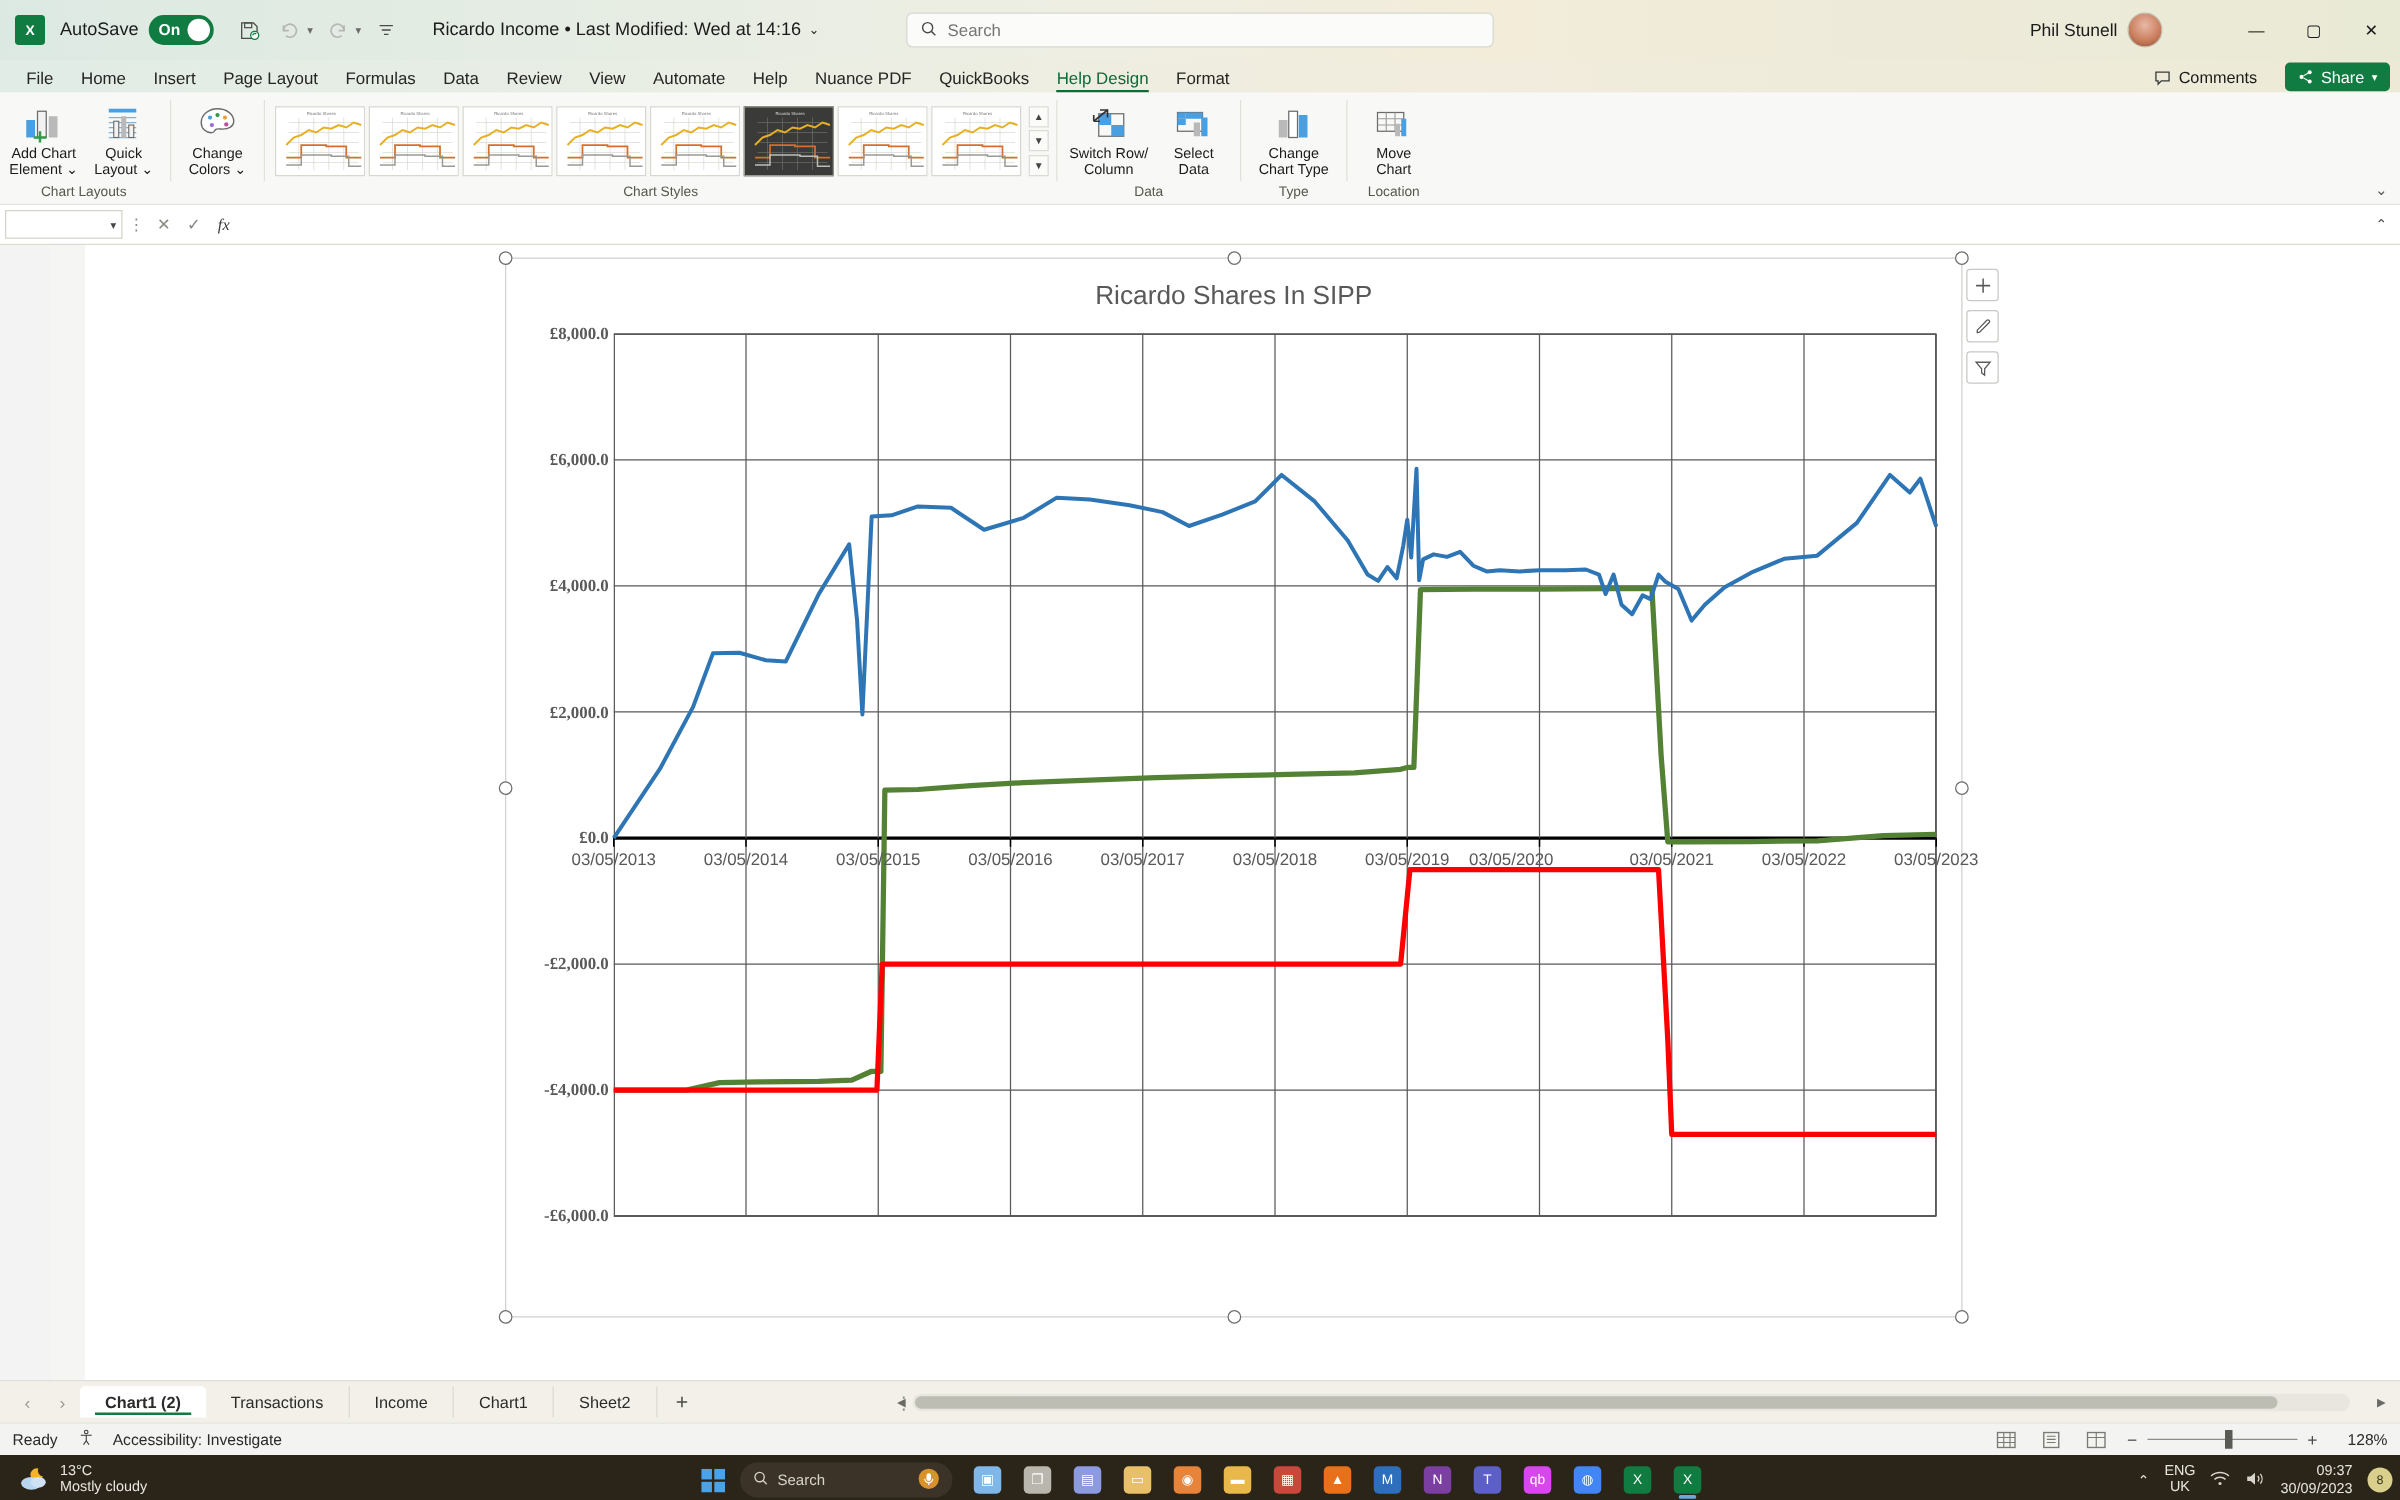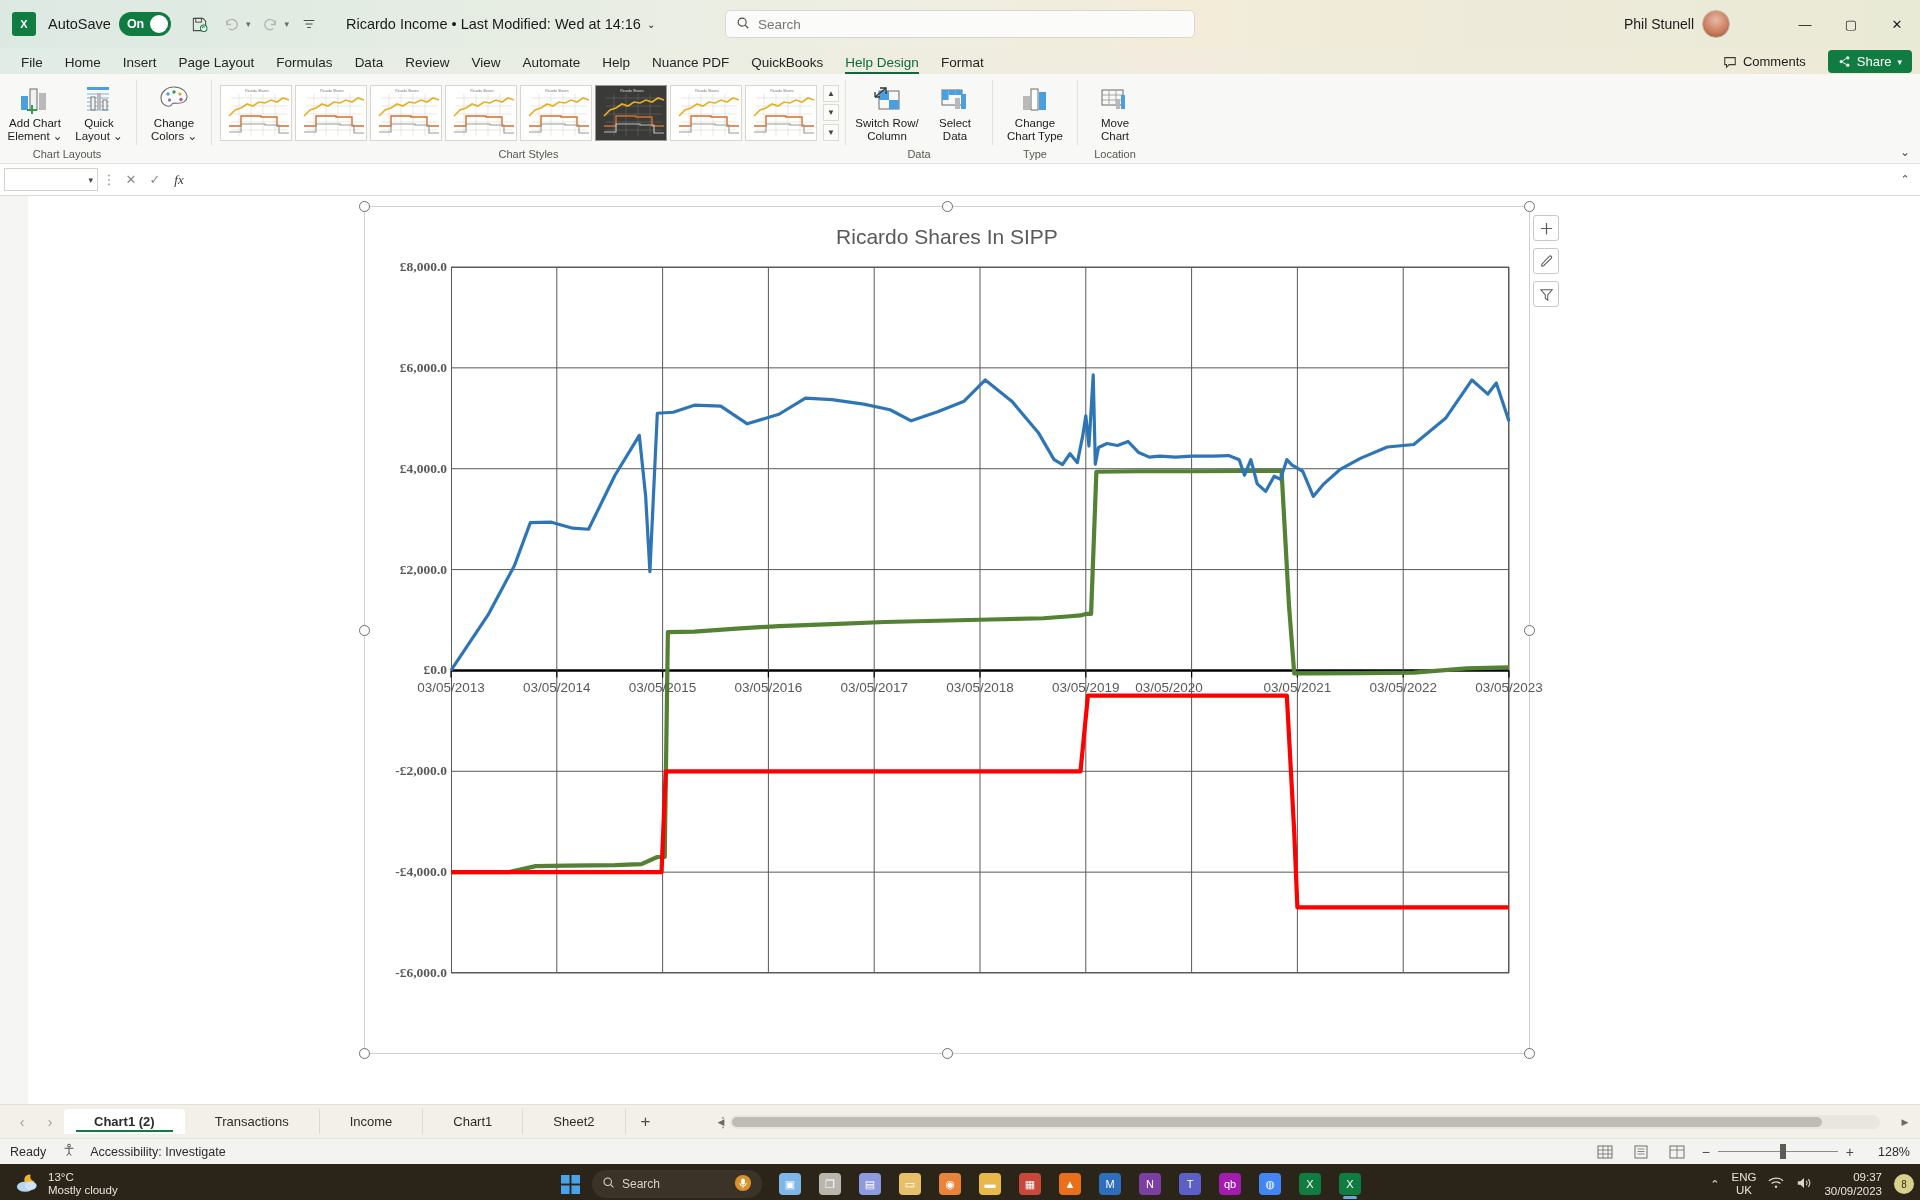--- a/index.html
+++ b/index.html
@@ -132,21 +132,21 @@
   }
   .fb-sep { width: 18px; text-align: center; color: #8b8b85; font-size: 13px; cursor: pointer;}
   .fb-ic { width: 22px; text-align: center; font-size: 13px; color: #8b8b85; cursor: pointer; }
   .fb-ic.fx { font-style: italic; font-family: "Liberation Serif", serif; color:#3a3a38; }
   .fb-input { flex: 1; height: 23px; border: 0; outline: 0; font-size: 13px; padding-left: 6px;
               font-family: "Liberation Sans", sans-serif; }
   .fb-caret { width: 22px; text-align: center; font-size: 11px; color: #4a4a47; cursor: pointer; }
 
   
   .sheet {
-    position: relative; height: 908px; background: #fff; overflow: hidden;
+    position: relative; height: 908px; background: #fff; overflow: hidden; margin-left: 40px;
   }
   .sheet-left-strip { position:absolute; left:0; top:0; bottom:0; width:28px; background:#f5f5f3; }
 
   .chart-obj {
     position: absolute; left: 364px; top: 10px; width: 1166px; height: 848px;
     border: 1px solid #d0d0cc; background: #fff;
   }
   .handle {
     position: absolute; width: 11px; height: 11px; border-radius: 50%;
     background: #fff; border: 1.2px solid #6e6e6e; z-index: 9;
@@ -188,21 +188,21 @@
   .leg-swatch { width: 34px; height: 4.5px; border-radius: 1px; }
   .leg-text { font-size: 26px; color: #595959; }
 
   
   .tabbar {
     height: 34px; background: #f2f0e8; display: flex; align-items: center;
     border-top: 1px solid #e0e0d8; position: relative; padding-left: 8px;
   }
   .navarrow { width: 28px; text-align: center; color: #9b9b95; font-size: 14px; cursor: pointer; }
   .stab {
-    padding: 5px 30px; font-size: 13px; color: #2b2b29; cursor: pointer; position: relative;
+    padding: 5px 20px; font-size: 13px; color: #2b2b29; cursor: pointer; position: relative;
     border-right: 1px solid #dcdad2;
   }
   .stab.active {
     background: #fff; font-weight: bold; border-radius: 4px 4px 0 0; border-right: none;
   }
   .stab.active::after {
     content:""; position:absolute; left:12px; right:12px; bottom:2px; height:2.5px; background:#107c41;
   }
   .addsheet { width: 40px; text-align: center; font-size: 17px; color: #4b4b47; cursor: pointer; }
   .tabbar-right { position: absolute; right: 0; display: flex; align-items: center; gap: 0; }
@@ -812,21 +812,21 @@
       <div class="tb-icon">
         <span style="display:inline-block;width:22px;height:22px;border-radius:4px;background:#2e6fbd;color:#fff;font-size:11px;line-height:22px;text-align:center;font-family:'Liberation Sans',sans-serif;">M</span>
       </div>
       <div class="tb-icon">
         <span style="display:inline-block;width:22px;height:22px;border-radius:4px;background:#7a3fa0;color:#fff;font-size:11px;line-height:22px;text-align:center;font-family:'Liberation Sans',sans-serif;">N</span>
       </div>
       <div class="tb-icon">
         <span style="display:inline-block;width:22px;height:22px;border-radius:4px;background:#5b5fc7;color:#fff;font-size:11px;line-height:22px;text-align:center;font-family:'Liberation Sans',sans-serif;">T</span>
       </div>
       <div class="tb-icon">
-        <span style="display:inline-block;width:22px;height:22px;border-radius:4px;background:#a21caf;color:#fff;font-size:11px;line-height:22px;text-align:center;font-family:'Liberation Sans',sans-serif;">qb</span>
+        <span style="display:inline-block;width:22px;height:22px;border-radius:4px;background:#d946ef;color:#fff;font-size:11px;line-height:22px;text-align:center;font-family:'Liberation Sans',sans-serif;">qb</span>
       </div>
       <div class="tb-icon">
         <span style="display:inline-block;width:22px;height:22px;border-radius:4px;background:#4285f4;color:#fff;font-size:11px;line-height:22px;text-align:center;font-family:'Liberation Sans',sans-serif;">◍</span>
       </div>
       <div class="tb-icon">
         <span style="display:inline-block;width:22px;height:22px;border-radius:4px;background:#107c41;color:#fff;font-size:11px;line-height:22px;text-align:center;font-family:'Liberation Sans',sans-serif;">X</span>
       </div>
       <div class="tb-icon active-under">
         <span style="display:inline-block;width:22px;height:22px;border-radius:4px;background:#107c41;color:#fff;font-size:11px;line-height:22px;text-align:center;font-family:'Liberation Sans',sans-serif;">X</span>
       </div>

